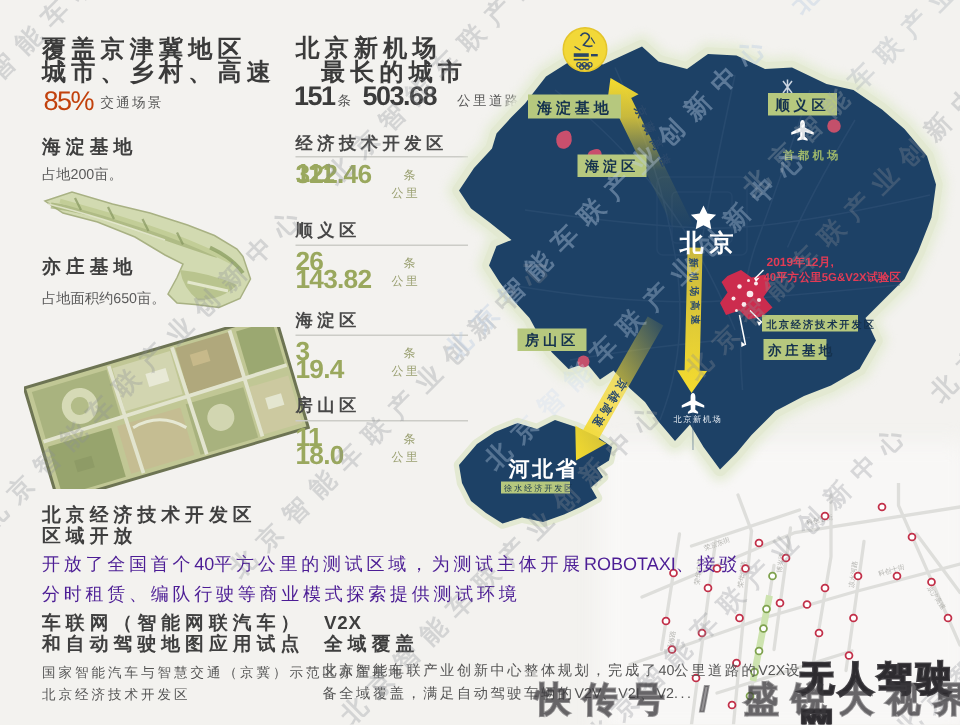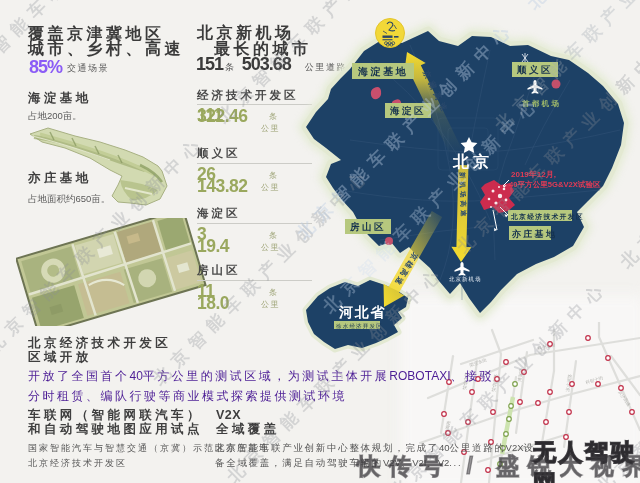--- a/index.html
+++ b/index.html
@@ -14,21 +14,21 @@
 .dist{font-weight:bold;color:#484848;font-size:11.5px;letter-spacing:3px;}
 .wm{color:rgba(138,143,148,0.3);font-size:17px;letter-spacing:8px;white-space:nowrap;transform:rotate(-45deg);transform-origin:0 0;font-weight:bold;}
 </style>
 </head>
 <body>
 
 <div class="abs h1" style="left:28px;top:27px;">覆盖京津冀地区</div>
 
 <div class="abs h1" style="left:28px;top:42px;">城市、乡村、高速</div>
 
-<div class="abs" style="left:29px;top:57px;font-size:18px;font-weight:bold;color:#8b5cf6;letter-spacing:-1px;">85%</div>
+<div class="abs" style="left:29px;top:57px;font-size:18px;font-weight:normal;color:#c2410c;letter-spacing:-1px;">85%</div>
 
 <div class="abs sm" style="left:67px;top:62px;font-size:9px;letter-spacing:1.5px;">交通场景</div>
 
 <div class="abs h2" style="left:28px;top:90px;">海淀基地</div>
 
 <div class="abs sm" style="left:28px;top:110px;">占地200亩。</div>
 
 <svg class="abs" style="left:20px;top:120px;" width="160" height="95" viewBox="0 0 160 95">
 <path d="M10 14 L28 8 L55 16 L80 22 L105 30 L123 37 L138 46 L142 51 L147 66 L140 79 L126 85 L110 83 L98 82 L92 76 L98 65 L102 56 L90 50 L70 38 L45 28 L22 22 Z" fill="#d2dab1" stroke="#a8b183" stroke-width="1"></path>
 <path d="M14 17 Q40 20 70 31 T125 50" stroke="#9fae72" stroke-width="4" fill="none" opacity="0.7"></path>

